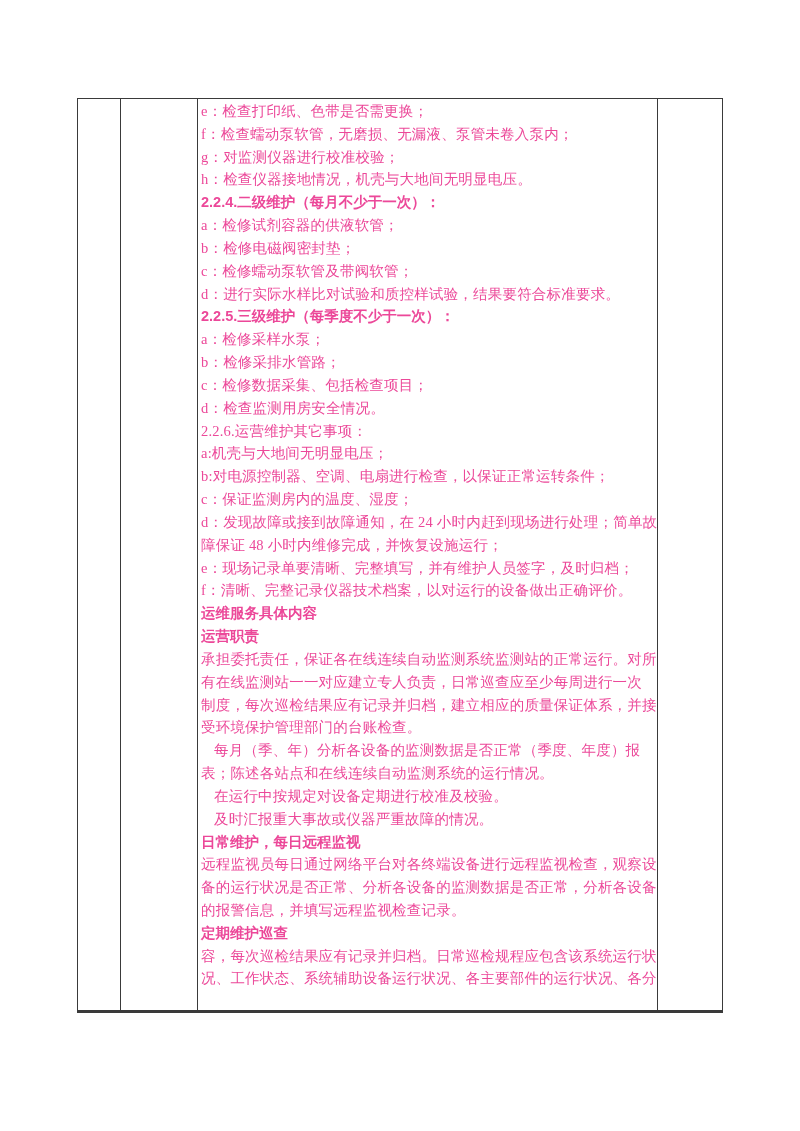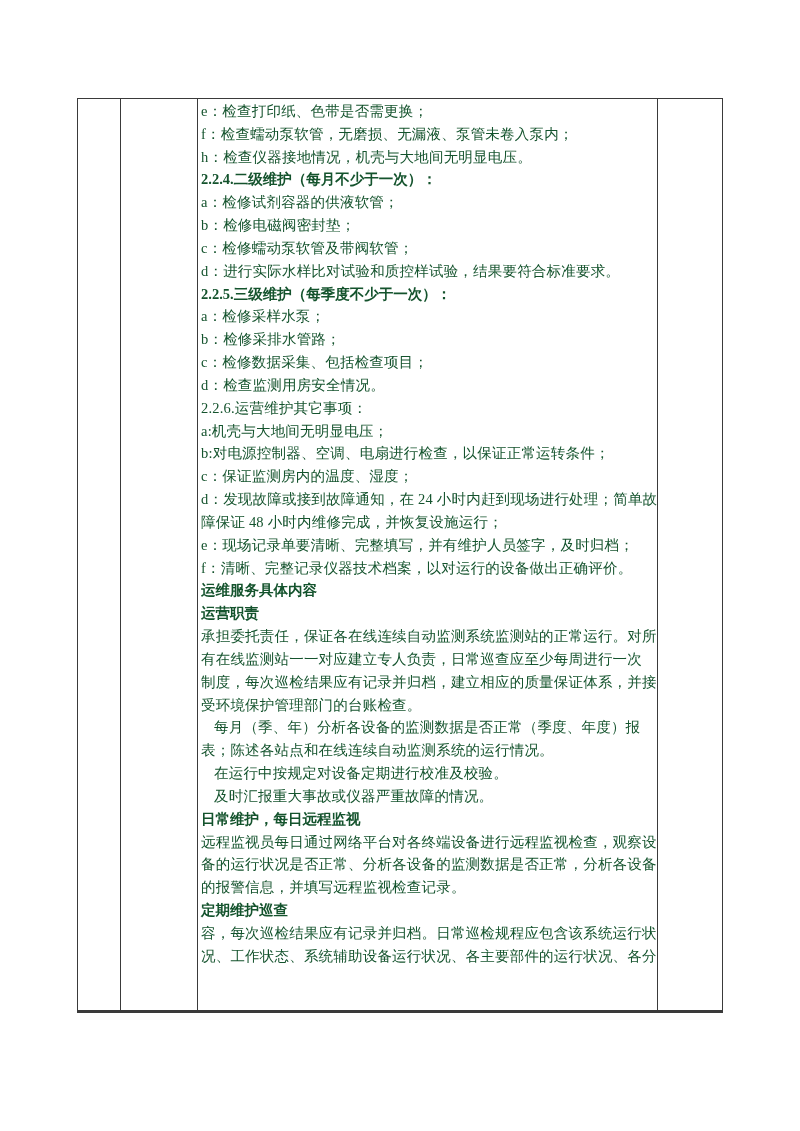--- a/index.html
+++ b/index.html
@@ -45,38 +45,39 @@
     font-size: 14.5px;
     line-height: 22.83px;
     color: #1a1a1a;
     letter-spacing: 0.2px;
   }
   .line {
     white-space: nowrap;
   }
   .line.bold {
     font-weight: 700;
-    font-family: Liberation Serif, serif;
+    font-family: Liberation Sans, sans-serif;
     letter-spacing: 0px;
   }
   .line.indent {
     padding-left: 13px;
   }
 </style>
 </head>
 <body style="background: rgb(255, 255, 255);">
 
 <div class="page">
   <div class="doc-table" style="border-color: rgb(58, 58, 58);">
     <div class="col col-1" style="border-color: rgb(58, 58, 58);"></div>
     <div class="col col-2" style="border-color: rgb(58, 58, 58);"></div>
     <div class="col col-main" style="border-color: rgb(58, 58, 58);">
-      <div class="cell-text" style="color: #14532d;">
+      <div class="cell-text" style="color: #ec4899;">
           <div class="line">e：检查打印纸、色带是否需更换；</div>
           <div class="line">f：检查蠕动泵软管，无磨损、无漏液、泵管未卷入泵内；</div>
+          <div class="line">g：对监测仪器进行校准校验；</div>
           <div class="line">h：检查仪器接地情况，机壳与大地间无明显电压。</div>
           <div class="line bold">2.2.4.二级维护（每月不少于一次）：</div>
           <div class="line">a：检修试剂容器的供液软管；</div>
           <div class="line">b：检修电磁阀密封垫；</div>
           <div class="line">c：检修蠕动泵软管及带阀软管；</div>
           <div class="line">d：进行实际水样比对试验和质控样试验，结果要符合标准要求。</div>
           <div class="line bold">2.2.5.三级维护（每季度不少于一次）：</div>
           <div class="line">a：检修采样水泵；</div>
           <div class="line">b：检修采排水管路；</div>
           <div class="line">c：检修数据采集、包括检查项目；</div>

